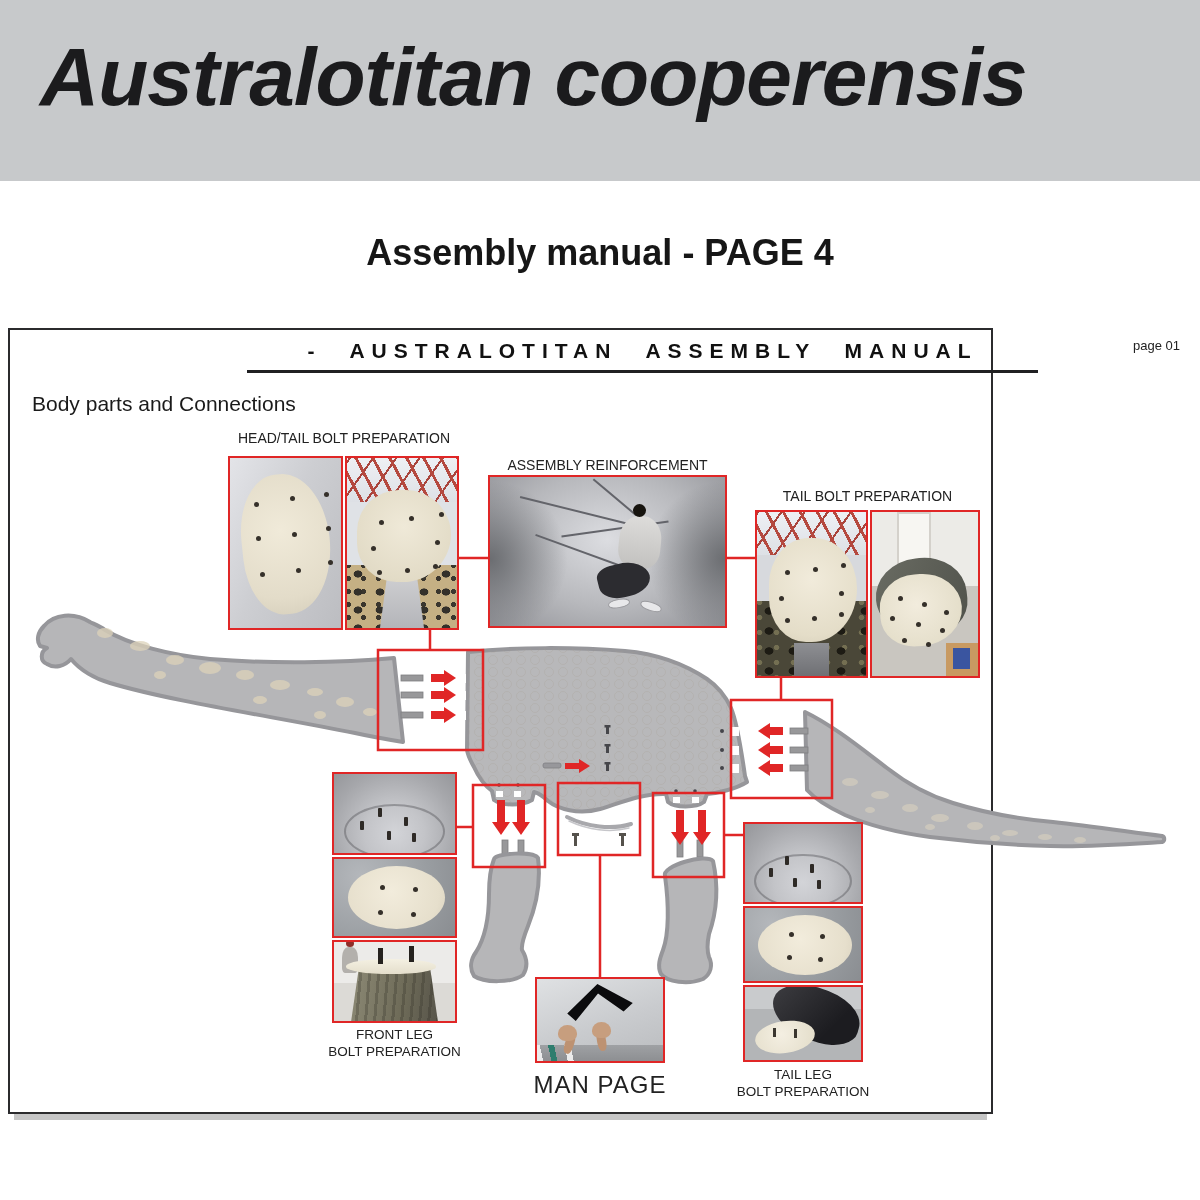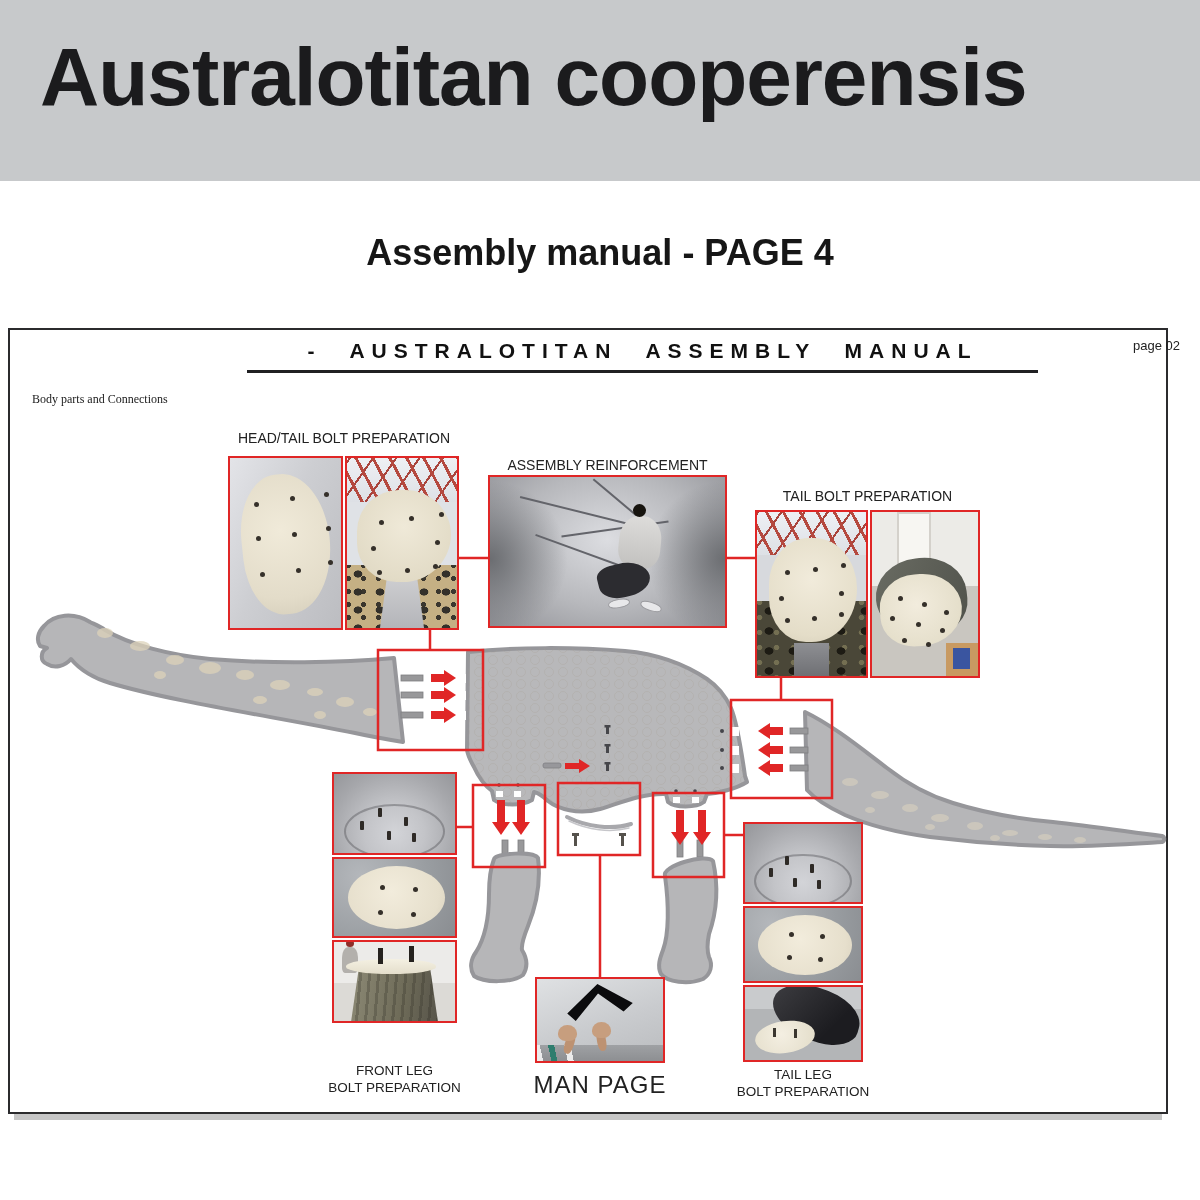--- a/index.html
+++ b/index.html
@@ -7,33 +7,33 @@
     --ink:#1d1d1f;
     --dino:#b6b6b8;
     --dino-edge:#96969a;
   }
   *{margin:0;padding:0;box-sizing:border-box;}
   html,body{width:1200px;height:1200px;background:#ffffff;font-family:"Liberation Sans", sans-serif;color:var(--ink);}
   .abs{position:absolute;}
 
   
   .banner{position:absolute;left:0;top:0;width:1200px;height:181px;background:#c7c9cb;}
-  .banner h1{position:absolute;left:40px;top:30px;font-size:82px;font-weight:700;letter-spacing:-1px;color:#1b1b1d;white-space:nowrap;}
+  .banner h1{position:absolute;left:40px;top:30px;font-size:82px;font-weight:700;letter-spacing:-1px;color:#1b1b1d;white-space:nowrap;font-style:italic;}
   .banner .sku{position:absolute;left:40px;top:130px;font-size:33px;font-weight:700;color:#1b1b1d;}
 
   .page-heading{position:absolute;left:0;top:232px;width:1200px;text-align:center;font-size:36px;font-weight:700;color:#161616;}
 
   
-  .doc{position:absolute;left:8px;top:328px;width:1160px;height:786px;background:#fff;border:2px solid #2b2b2d;
+  .doc{position:absolute;left:8px;top:328px;width:985px;height:786px;background:#fff;border:2px solid #2b2b2d;
        box-shadow:0 12px 0 -6px #c6c6c6;}
   .doc-header{position:absolute;left:237px;top:9px;width:791px;text-align:center;font-size:21px;font-weight:700;
               letter-spacing:7px;word-spacing:16px;white-space:nowrap;color:#111;}
   .doc-underline{position:absolute;left:237px;top:40px;width:791px;height:3px;background:#202022;}
   .page-num{position:absolute;left:1070px;top:8px;width:100px;text-align:right;font-size:13px;color:#222;}
-  .section-title{position:absolute;left:22px;top:62px;font-size:12px;color:#1a1a1a;font-family:Liberation Serif, serif;}
+  .section-title{position:absolute;left:22px;top:62px;font-size:21px;color:#1a1a1a;}
 
   .callout-label{position:absolute;text-align:center;font-size:14px;color:#222;line-height:1.25;}
   .callout-label.small{font-size:13.5px;}
   .callout-label.big{font-size:24px;letter-spacing:1px;}
 
   
   .ph{position:absolute;border:2px solid var(--red);overflow:hidden;background:#cfd0d4;}
   .blob{position:absolute;border-radius:48% 52% 55% 45%;}
   .dots{position:absolute;width:5px;height:5px;border-radius:50%;background:#35302a;}
 
@@ -320,21 +320,21 @@
 
       <path d="M666,480 h8 v22 h5 l-9,13 -9,-13 h5 Z"></path>
       <path d="M688,480 h8 v22 h5 l-9,13 -9,-13 h5 Z"></path>
 
       <path d="M555,433 h14 v-4 l11,7 -11,7 v-4 h-14 Z"></path>
     </g>
   </svg>
 
   <div class="doc-header">- AUSTRALOTITAN ASSEMBLY MANUAL</div>
   <div class="doc-underline"></div>
-  <div class="page-num">page 02</div>
+  <div class="page-num">page 01</div>
   <div class="section-title">Body parts and Connections</div>
 
   <div class="callout-label" style="left:218px;top:100px;width:232px;">HEAD/TAIL BOLT PREPARATION</div>
   <div class="ph" id="hn1" style="left:218px;top:126px;width:115px;height:174px;">
     <div class="blob"></div>
     <span class="dots d-hn1"></span>
   </div>
   <div class="ph" id="hn2" style="left:335px;top:126px;width:114px;height:174px;">
     <div class="truss"></div>
     <div class="leopard"></div>
@@ -384,21 +384,21 @@
   </div>
   <div class="ph" id="fl3" style="left:322px;top:610px;width:125px;height:83px;">
     <div class="man">
         <i></i>
       </div>
     <div class="trunk"></div>
     <div class="cap"></div>
     <div class="bolt" style="left:36%;top:7%;"></div>
     <div class="bolt" style="left:62%;top:5%;"></div>
   </div>
-  <div class="callout-label small" style="left:312px;top:733px;width:145px;">
+  <div class="callout-label small" style="left:312px;top:697px;width:145px;">
     <div>FRONT LEG</div>
     <div>BOLT PREPARATION</div>
   </div>
 
   <div class="ph" id="mh" style="left:525px;top:647px;width:130px;height:86px;">
     <div class="hole"></div>
     <div class="grid"></div>
     <div class="arm" style="left:22%;top:66%;transform:rotate(18deg);"></div>
     <div class="arm" style="left:48%;top:62%;transform:rotate(-10deg);"></div>
     <div class="hand" style="left:17%;top:56%;"></div>

